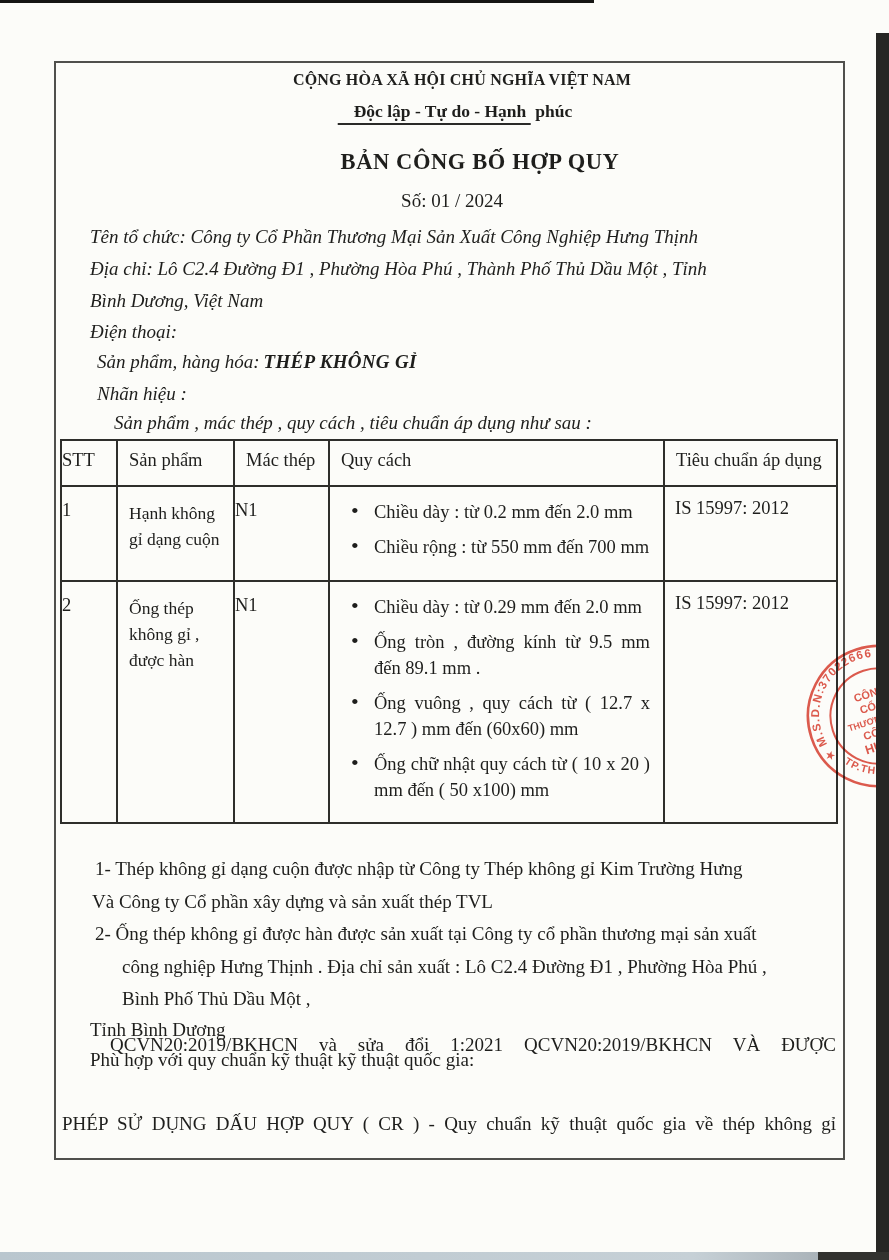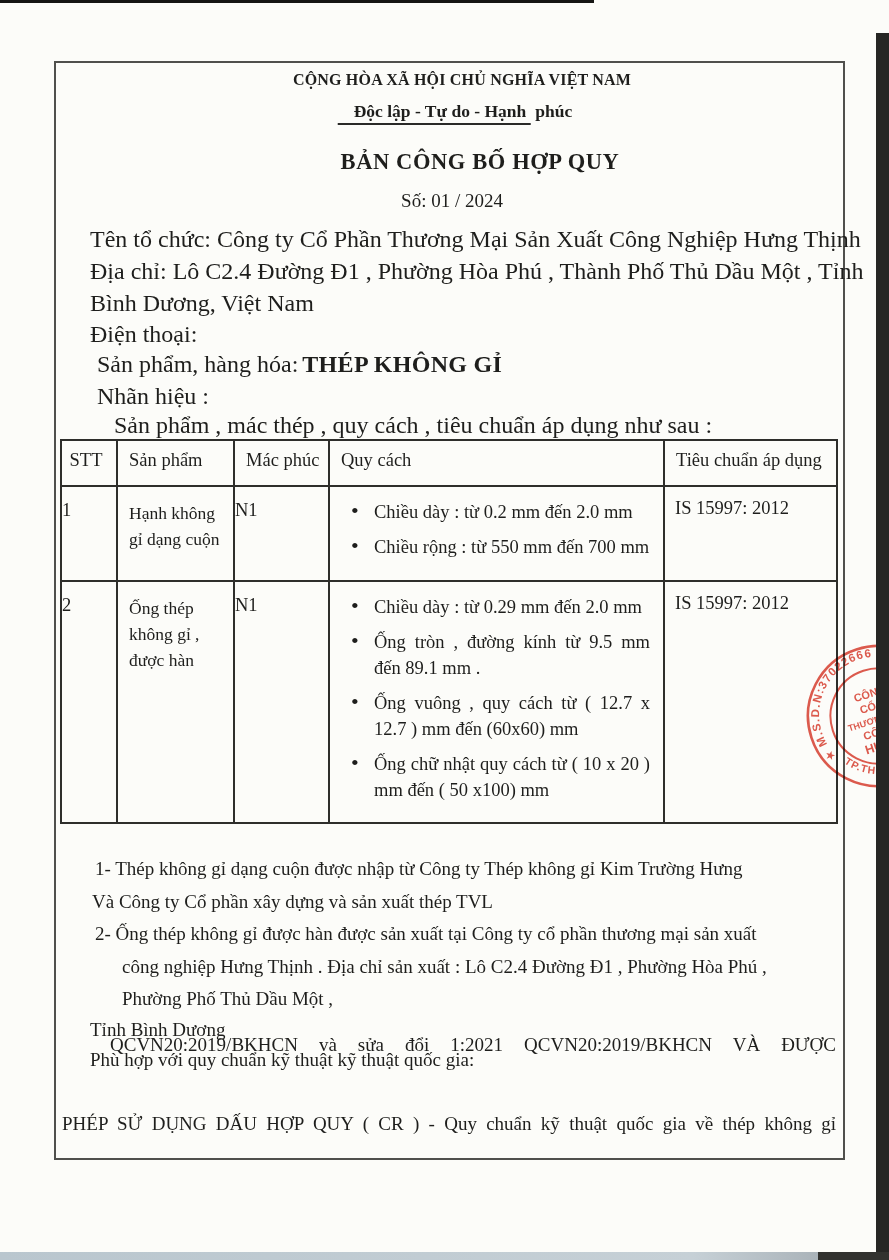--- a/index.html
+++ b/index.html
@@ -22,41 +22,41 @@
   .abs { position:absolute; }
   .centered { transform:translateX(-50%); white-space:nowrap; }
 
   .national-title { left:462px; top:71px; font-size:16px; font-weight:bold; letter-spacing:.2px; }
   .motto          { left:455px; top:101px; font-size:17.5px; font-weight:bold; }
   .motto-underline{ border-bottom:2.5px solid #2a2a28; padding:0 4px 2px 16px; }
   .motto-tail     { margin-left:5px; }
   .doc-title      { left:462px; top:149px; font-size:22.5px; font-weight:bold; letter-spacing:.6px;margin-left:18px; }
   .doc-number     { left:452px; top:190px; font-size:19px; }
 
-  .bodyline { font-size:24px; white-space:nowrap; }
+  .bodyline { font-size:19px; white-space:nowrap;font-style:italic; }
   .l-org    { left:90px; top:226px; }
   .l-addr1  { left:90px; top:258px; }
   .l-addr2  { left:90px; top:290px; }
   .l-phone  { left:90px; top:321px; }
   .l-prod   { left:97px; top:351px; }
   .l-prod strong { margin-left:4px; letter-spacing:.3px; }
   .l-brand  { left:97px; top:383px; }
   .l-intro  { left:114px; top:412px; }
 
   table.products {
     position:absolute; left:60px; top:439px; width:776px;
     border-collapse:collapse; table-layout:fixed; font-size:18.5px;
   }
   table.products th, table.products td {
     border:2px solid #2e2e2b; vertical-align:top; font-weight:normal; text-align:left;
   }
   col.c-stt{width:56px;} col.c-sp{width:117px;} col.c-mt{width:95px;} col.c-qc{width:335px;} col.c-tc{width:173px;}
   tr.hdr { height:46px; }
   tr.hdr th { padding:9px 6px 0 11px; }
-  tr.hdr th.h-stt { text-align:center; padding-left:0; }
+  tr.hdr th.h-stt { text-align:left; padding-left:0; }
   tr.r1 { height:95px; } tr.r2 { height:242px; }
   td.stt { text-align:center; padding-top:13px; }
   td.sp  { padding:13px 10px 0 11px; text-align:justify; font-size:17.5px; line-height:26px; }
   td.mt  { text-align:center; padding-top:13px; }
   td.qc  { padding:12px 13px 0 14px; }
   td.qc ul { list-style:none; }
   td.qc li { position:relative; padding-left:30px; margin-bottom:9px; line-height:26px; text-align:justify; }
   td.qc li::before { content:"•"; position:absolute; left:7px; top:-1px; font-size:22px; }
   td.tc  { padding:11px 4px 0 10px; }
 
@@ -108,21 +108,21 @@
     <col class="c-stt">
       <col class="c-sp">
       <col class="c-mt">
       <col class="c-qc">
       <col class="c-tc">
   </colgroup>
   <tbody>
       <tr class="hdr">
     <th class="h-stt">STT</th>
     <th>Sản phẩm</th>
-    <th>Mác phúc</th>
+    <th>Mác thép</th>
     <th>Quy cách</th>
     <th>Tiêu chuẩn áp dụng</th>
   </tr>
   <tr class="r1">
     <td class="stt">1</td>
     <td class="sp">Hạnh không gỉ dạng cuộn</td>
     <td class="mt">N1</td>
     <td class="qc">
       <ul>
         <li>Chiều dày : từ 0.2 mm đến 2.0 mm</li>
@@ -145,21 +145,21 @@
     </td>
     <td class="tc">IS 15997: 2012</td>
   </tr>
 </tbody>
   </table>
 
 <div class="abs note n1a">1-  Thép không gỉ dạng cuộn được nhập từ Công ty Thép không gỉ Kim Trường Hưng</div>
 <div class="abs note n1b">Và Công ty Cổ phần xây dựng và sản xuất thép TVL</div>
 <div class="abs note n2a">2-  Ống thép không gỉ được hàn được sản xuất tại Công ty cổ phần thương mại sản xuất</div>
 <div class="abs note n2b">công nghiệp Hưng Thịnh . Địa chỉ sản xuất : Lô C2.4 Đường Đ1 , Phường Hòa Phú ,</div>
-<div class="abs note n2c">Phường Phố Thủ Dầu Một ,</div>
+<div class="abs note n2c">Bình Phố Thủ Dầu Một ,</div>
 <div class="abs note prov">Tỉnh Bình Dương</div>
 <div class="abs note conf">Phù hợp với quy chuẩn kỹ thuật kỹ thuật quốc gia:</div>
 <div class="abs note qcvn1">QCVN20:2019/BKHCN và sửa đổi 1:2021 QCVN20:2019/BKHCN VÀ ĐƯỢC</div>
 <div class="abs note qcvn2">PHÉP SỬ DỤNG DẤU HỢP QUY ( CR ) -  Quy chuẩn kỹ thuật quốc gia về thép không gỉ</div>
 
 <svg class="stamp" viewBox="0 0 150 150">
   <defs>
     <path id="arcTop" d="M 18,89 A 58,58 0 1 1 130,59"></path>
     <path id="arcStar" d="M 22.3,100.3 A 58,58 0 0 1 16.9,63.9"></path>
     <path id="arcBottom" d="M 26.5,107.3 A 58,58 0 0 0 121.5,107.3"></path>

